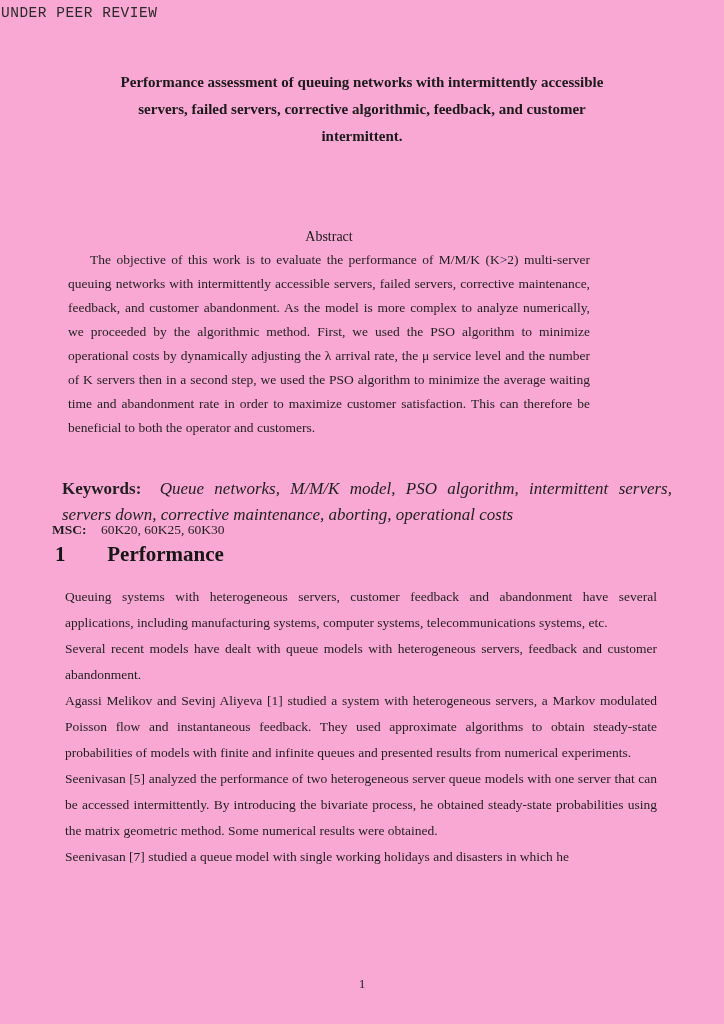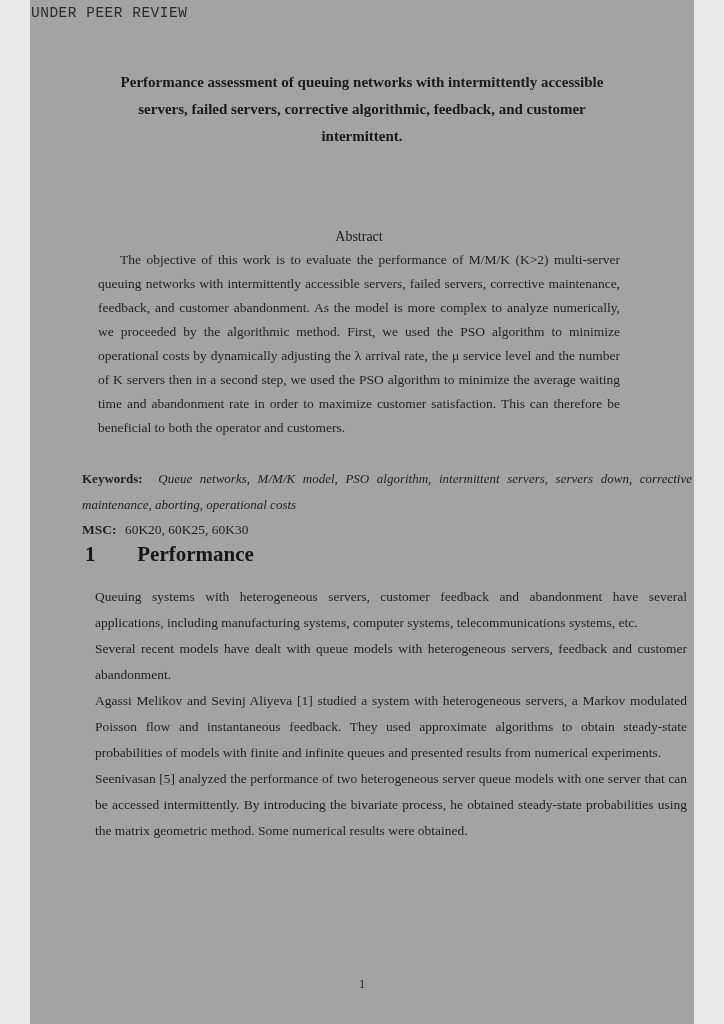--- a/index.html
+++ b/index.html
@@ -2,24 +2,24 @@
 <html><head>
 <meta charset="utf-8">
 <style>
   html, body {
     margin: 0;
     padding: 0;
     background: #e9e9e9;
   }
   .page {
     position: relative;
-    width: 664px;
+    width: 724px;
     height: 1024px;
     margin: 0 auto;
-    background: #a3a3a3;
+    background: #f9a8d4;
     color: #1f1f1f;
     font-family: "Liberation Serif", "DejaVu Serif", serif;
     overflow: hidden;
   }
   .watermark {
     position: absolute;
     top: 5px;
     left: 1px;
     font-family: "Liberation Mono", "DejaVu Sans Mono", monospace;
     font-size: 14.5px;
@@ -59,40 +59,40 @@
     font-size: 13.5px;
     line-height: 24px;
     text-align: justify;
     text-indent: 22px;
   }
   .keywords {
     position: absolute;
     top: 466px;
     left: 52px;
     width: 610px;
-    margin: 0;
-    font-size: 13px;
+    margin: 10px;
+    font-size: 17px;
     line-height: 26px;
     text-align: justify;
   }
   .keywords .kw-label {
     font-weight: bold;
     font-style: normal;
     margin-right: 8px;
   }
   .keywords .kw-text { font-style: italic; }
   .msc {
     position: absolute;
     top: 520px;
     left: 52px;
     margin: 0;
     font-size: 13.5px;
     line-height: 20px;
   }
-  .msc .msc-label { font-weight: bold; margin-right: 5px; }
+  .msc .msc-label { font-weight: bold; margin-right: 11px; }
   .section-heading {
     position: absolute;
     top: 539px;
     left: 55px;
     margin: 0;
     font-size: 21px;
     font-weight: bold;
     line-height: 30px;
     color: #161616;
   }
@@ -152,17 +152,18 @@
   <h2 class="section-heading">
     <span class="sec-num">1</span>
     <span class="sec-title">Performance</span>
   </h2>
 
   <div class="intro-body">
     <p>Queuing systems with heterogeneous servers, customer feedback and abandonment have several applications, including manufacturing systems, computer systems, telecommunications systems, etc.</p>
     <p>Several recent models have dealt with queue models with heterogeneous servers, feedback and customer abandonment.</p>
     <p>Agassi Melikov and Sevinj Aliyeva [1] studied a system with heterogeneous servers, a Markov modulated Poisson flow and instantaneous feedback. They used approximate algorithms to obtain steady-state probabilities of models with finite and infinite queues and presented results from numerical experiments.</p>
     <p>Seenivasan [5] analyzed the performance of two heterogeneous server queue models with one server that can be accessed intermittently. By introducing the bivariate process, he obtained steady-state probabilities using the matrix geometric method. Some numerical results were obtained.</p>
+    <p>Seenivasan [7] studied a queue model with single working holidays and disasters in which he</p>
   </div>
 
   <div class="page-number">1</div>
 
 </div>
 
 </body></html>

